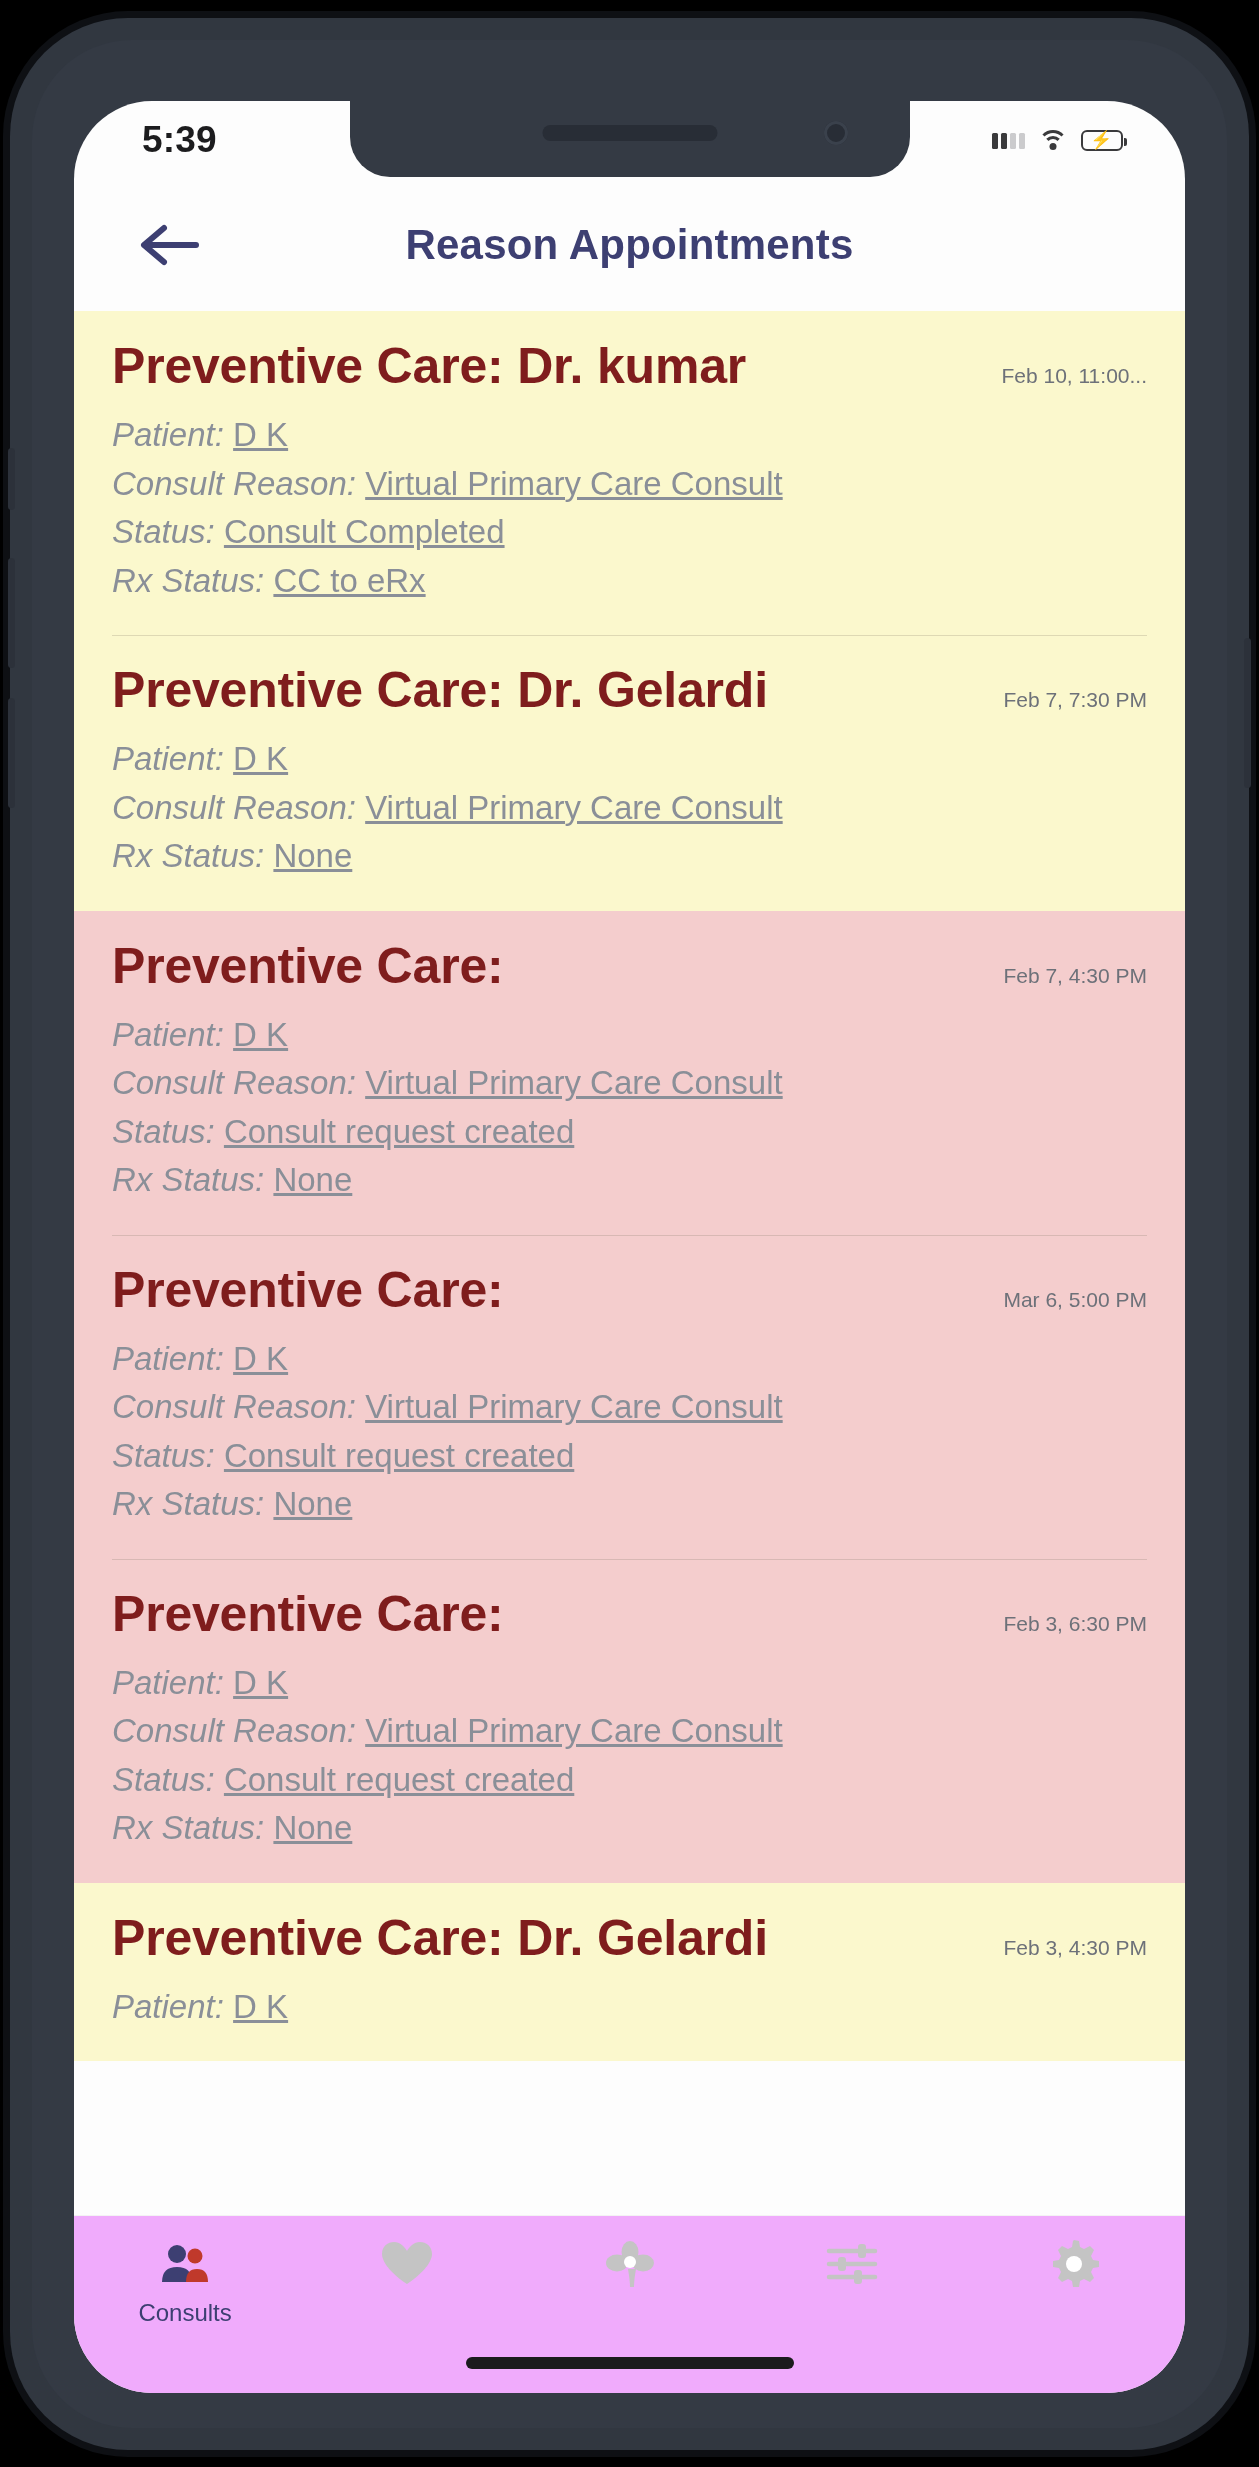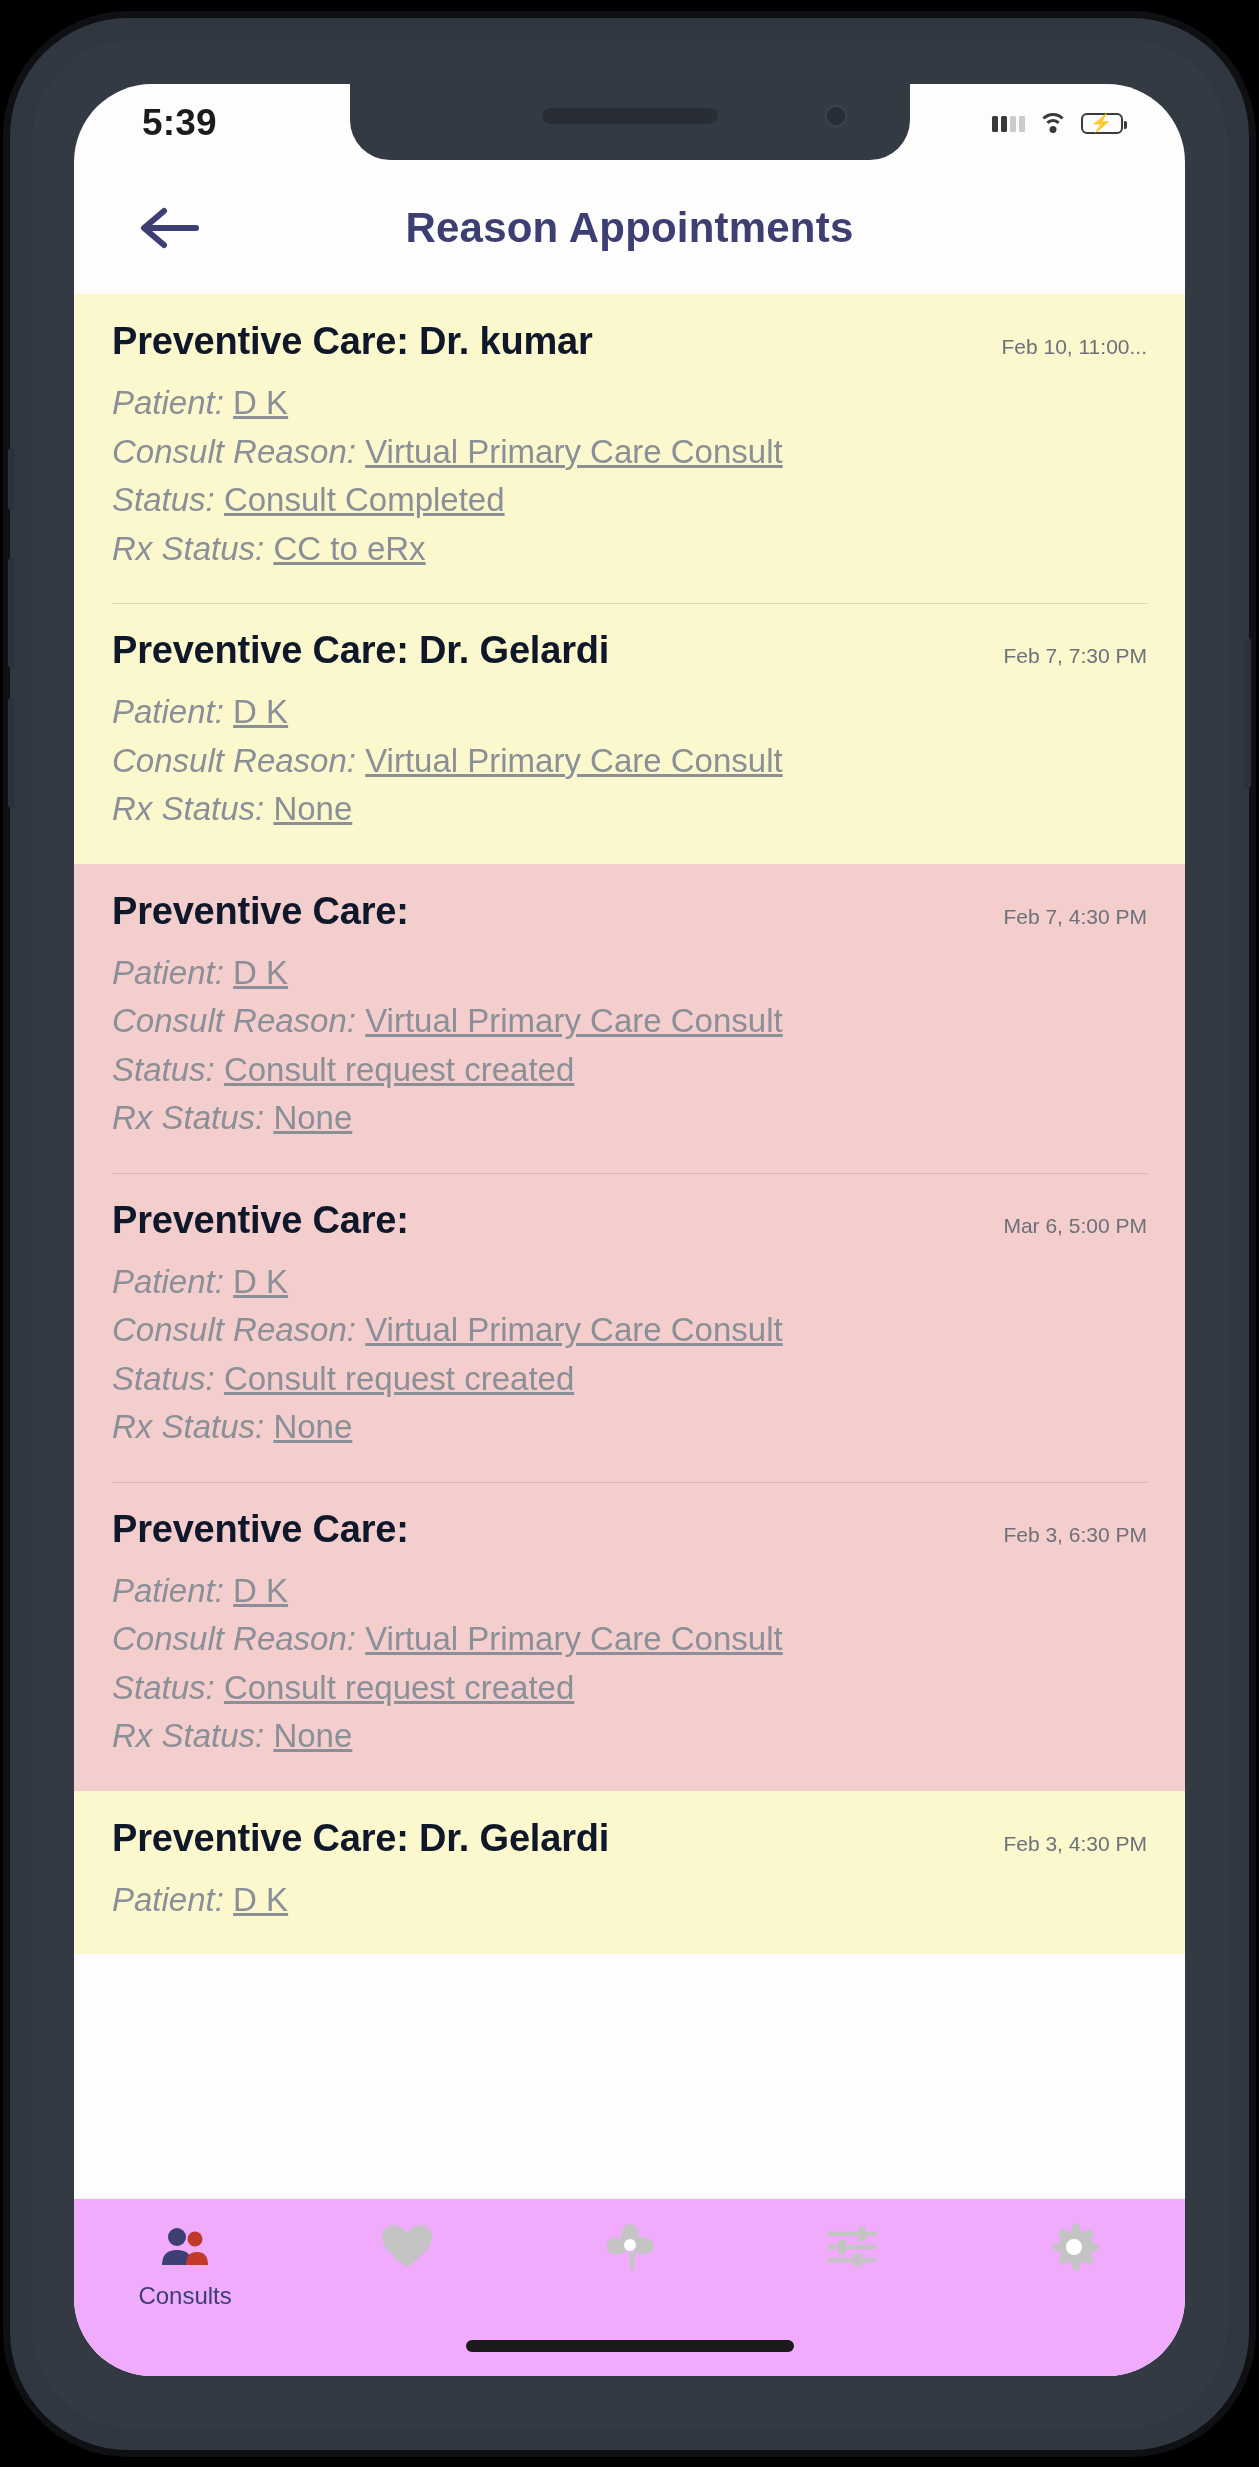--- a/index.html
+++ b/index.html
@@ -29,21 +29,21 @@
   
   .side-btn { position: absolute; background: #2c313a; border-radius: 4px; }
   #btn-mute  { left: -2px; top: 430px;  width: 7px; height: 62px; }
   #btn-vol-up{ left: -2px; top: 540px;  width: 7px; height: 110px; }
   #btn-vol-dn{ left: -2px; top: 680px;  width: 7px; height: 110px; }
   #btn-power { right: -2px; top: 620px; width: 7px; height: 150px; }
 
   
   #screen {
     position: absolute;
-    left: 64px; top: 66px;
+    left: 64px; top: 83px;
     width: 1111px; height: 2292px;
     background: #fdfdfd;
     border-radius: 78px;
     overflow: hidden;
   }
 
   
   #notch {
     position: absolute;
     left: 50%; transform: translateX(-50%);
@@ -150,21 +150,21 @@
   .appt-card.tone-pink   { background: #f4cdcd; }
   .appt-card.has-divider::before {
     content: ""; position: absolute; left: 38px; right: 38px; top: 0;
     height: 1px; background: rgba(120,110,90,0.22);
   }
   .appt-head {
     display: flex; align-items: baseline; justify-content: space-between;
     gap: 18px; margin-bottom: 16px;
   }
   .appt-title {
-    font-size: 38px; font-weight: bold; color: #0f172a;
+    font-size: 50px; font-weight: bold; color: #7f1d1d;
     letter-spacing: -0.2px; white-space: nowrap;
   }
   .appt-date {
     font-size: 21px; color: #6d7179; white-space: nowrap; flex: 0 0 auto;
   }
   .appt-row {
     font-size: 33px; line-height: 1.47;
     color: #8a8f98;
   }
   .appt-row .lbl { font-style: italic; }

